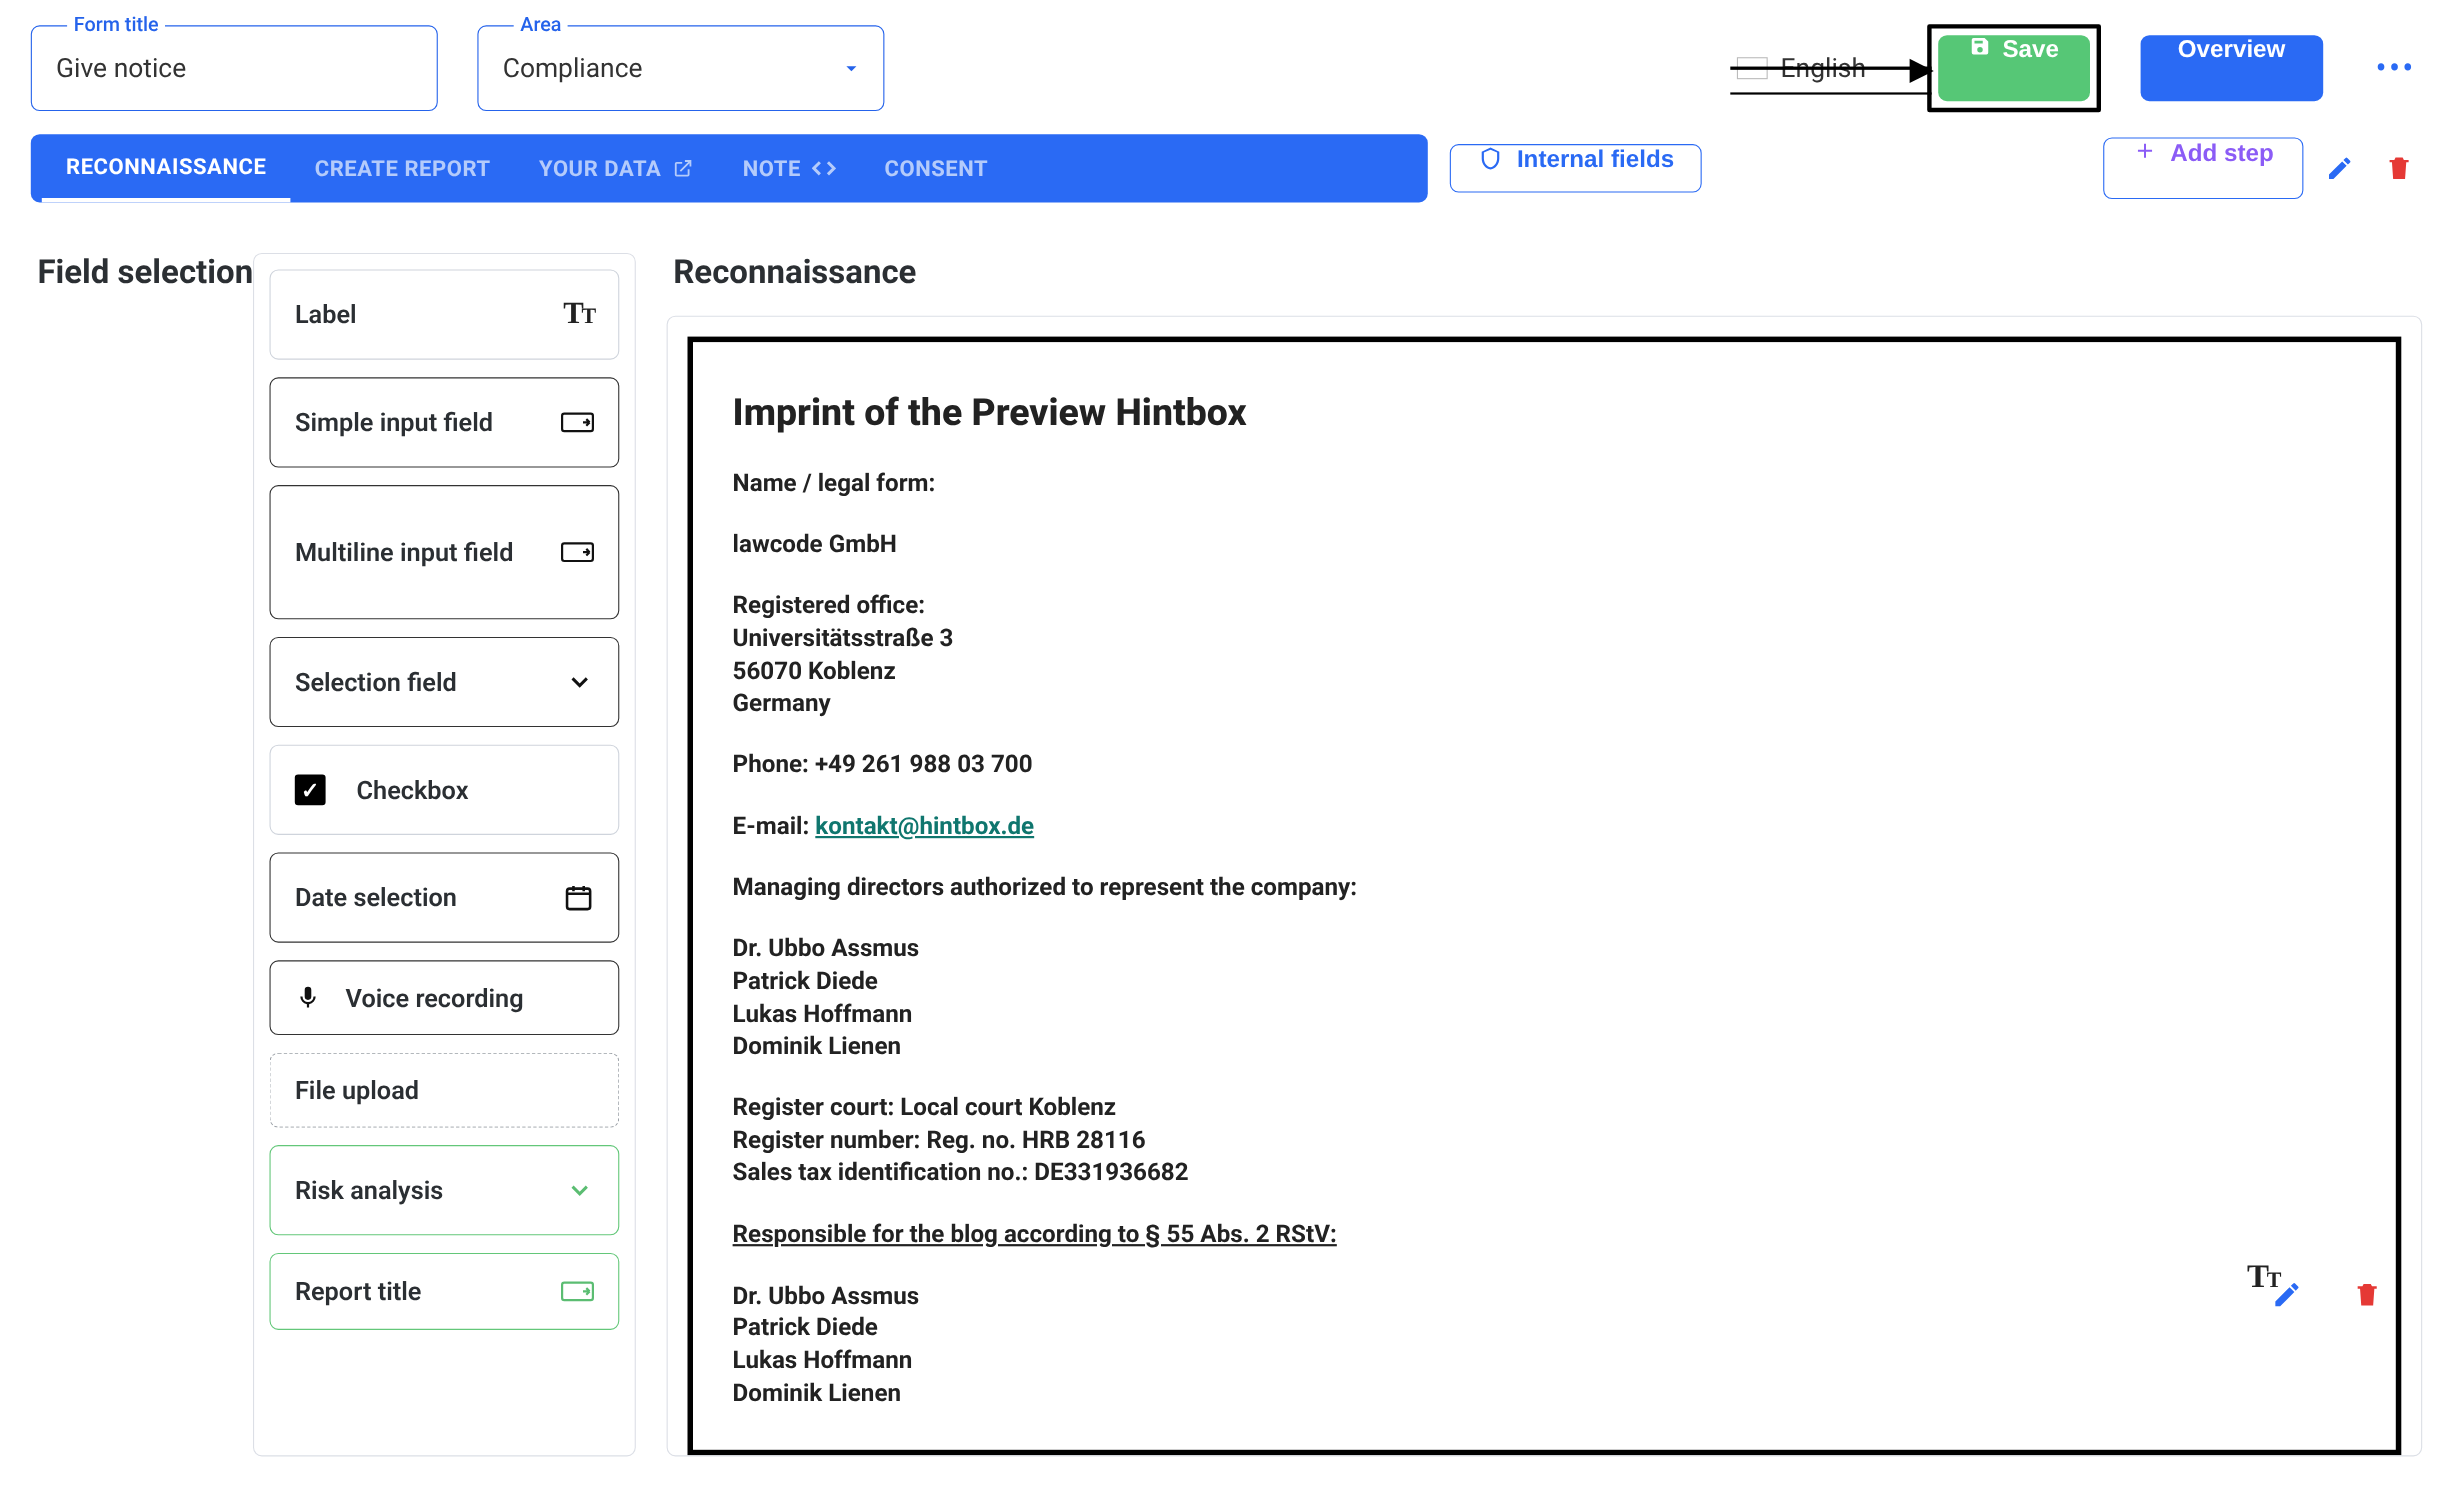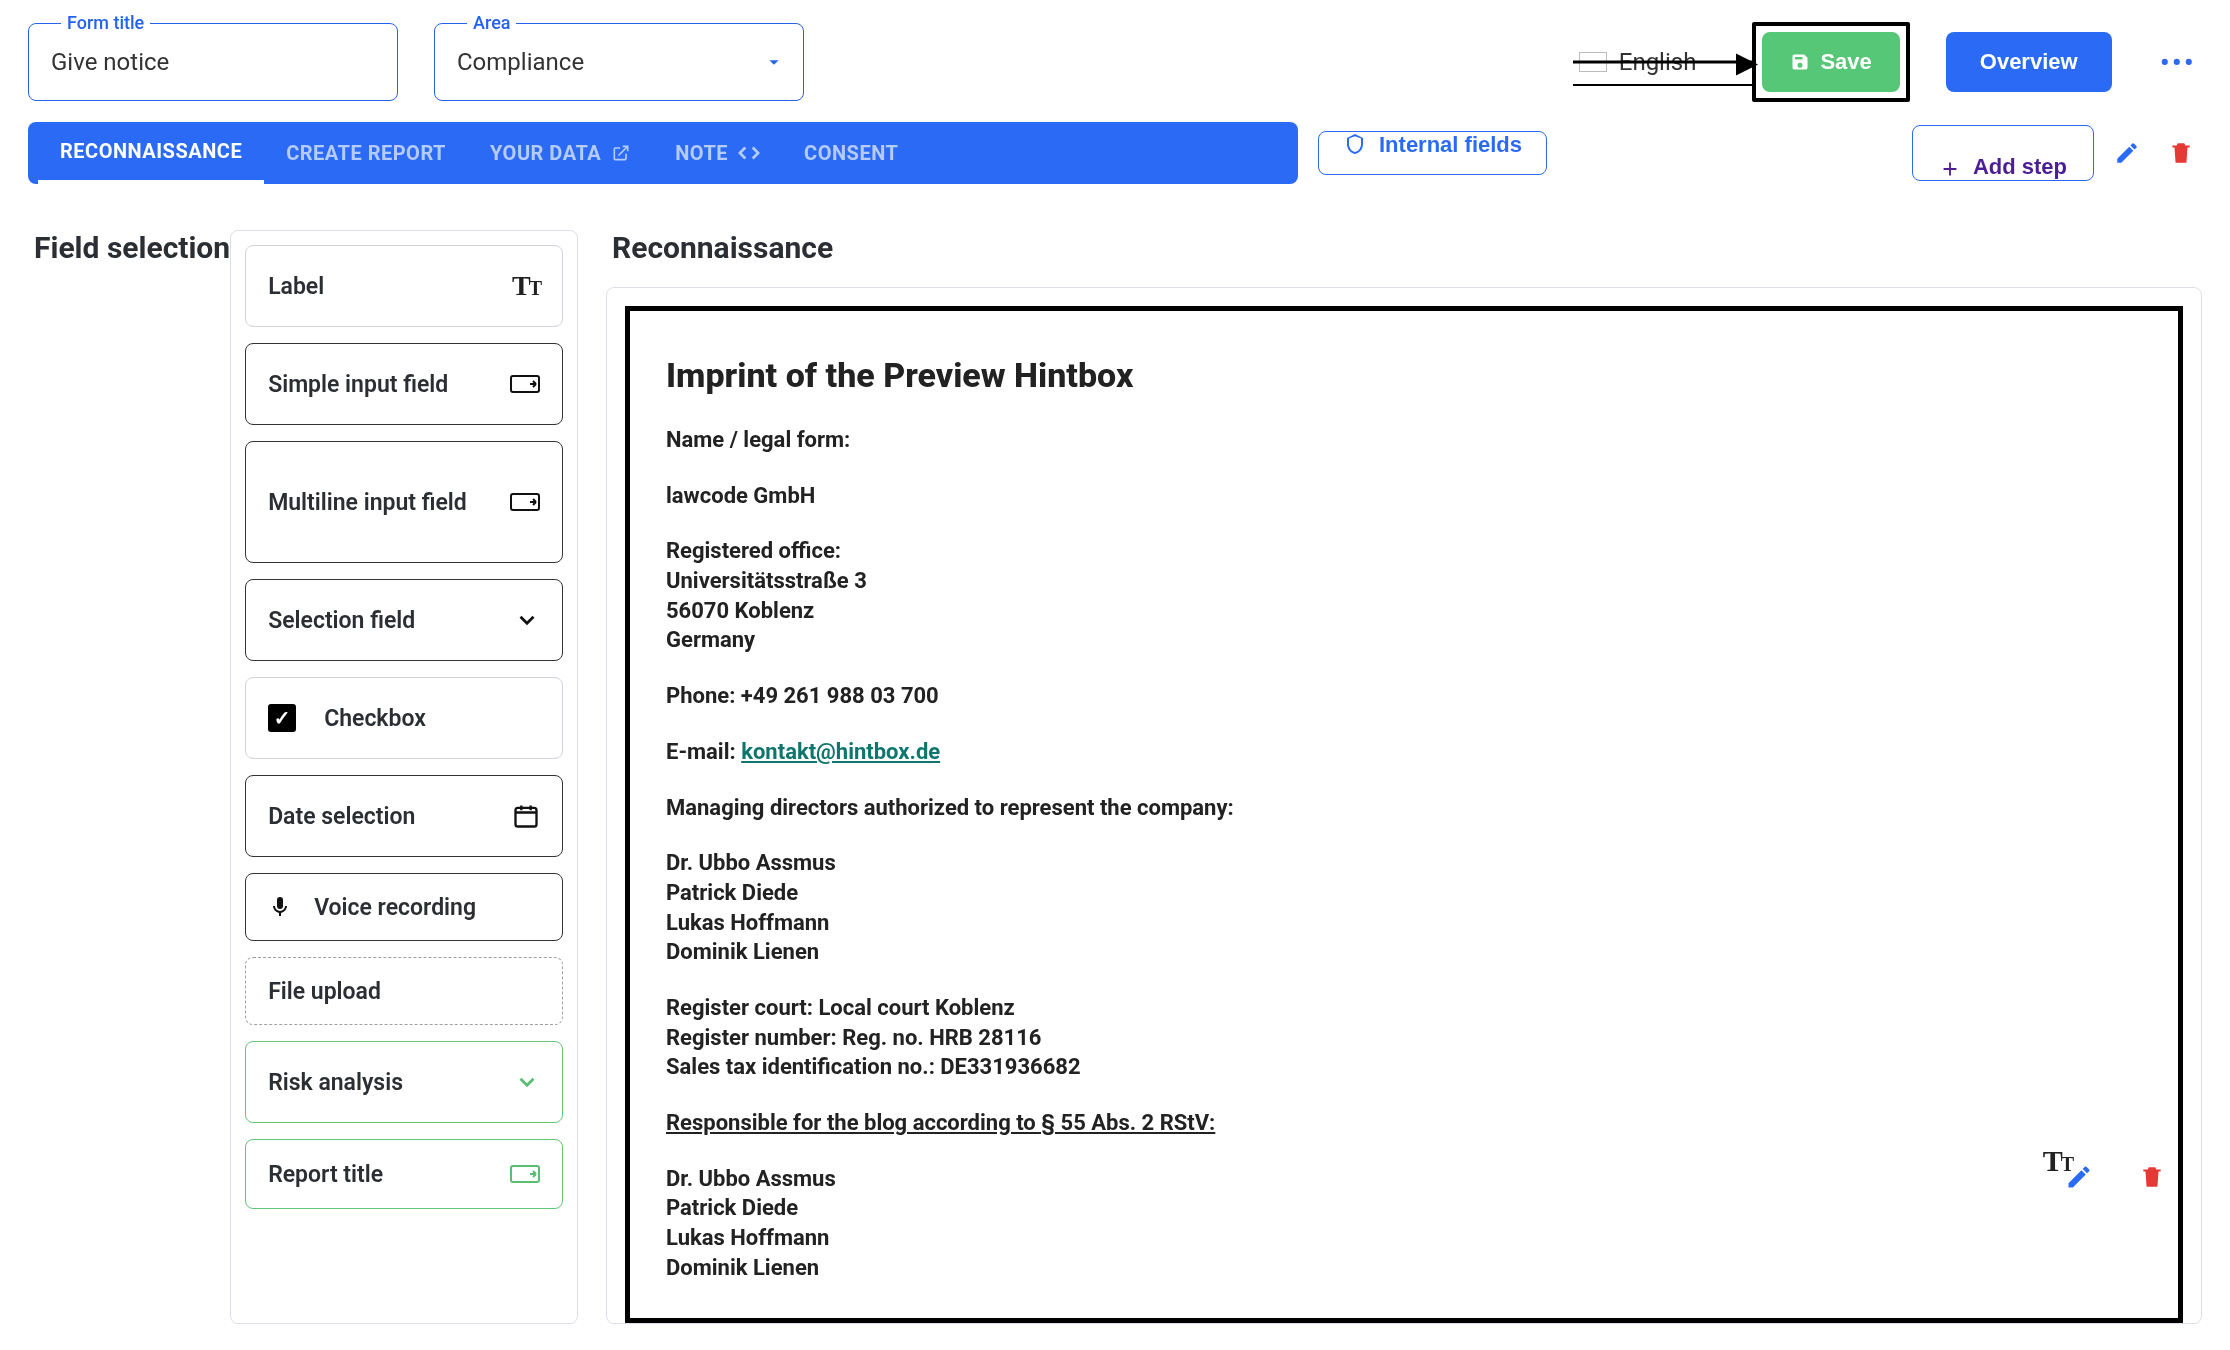--- a/index.html
+++ b/index.html
@@ -18,34 +18,34 @@
   .top-spacer { flex:1; }
 
   .lang-wrap { position:relative; display:flex; align-items:center; gap:12px; padding-right:20px; }
   .lang-flag { width:28px; height:20px; background: linear-gradient(#fff,#fff); border:1px solid #bbb; position:relative; overflow:hidden; }
   .lang-flag::before,.lang-flag::after{content:"";position:absolute;}
   .lang-text { font-size:24px; color:#333; }
   .arrow-annot { position:absolute; left:-6px; right:-40px; top:50%; height:0; border-top:3px solid #000; transform:translateY(-50%); }
   .arrow-annot::after{ content:""; position:absolute; right:-2px; top:-10px; border-left:22px solid #000; border-top:11px solid transparent; border-bottom:11px solid transparent; }
   .lang-underline{ position:absolute; left:-6px; right:-40px; bottom:-10px; border-top:2px solid #000; }
 
-  .btn { border-radius:8px; font-size:22px; font-weight:600; display:inline-flex; align-items:center; justify-content:center; gap:10px; height:60px; padding:0 28px; cursor:pointer; }
+  .btn { border-radius:8px; font-size:22px; font-weight:600; display:inline-flex; justify-content:center; gap:10px; height:60px; padding:0 28px; cursor:pointer; }
   .btn-save { background:#56c776; color:#fff; border:none; }
   .save-box { border:4px solid #000; padding:6px; border-radius:2px; }
   .btn-overview { background:#2a6af4; color:#fff; border:none; padding:0 34px; }
   .more-dots { color:#2a6af4; font-size:30px; letter-spacing:2px; padding:0 6px 0 12px; cursor:pointer; }
 
   
   .tabs-row { display:flex; align-items:center; padding:0 28px; gap:20px; }
   .tabs { background:#2a6af4; border-radius:8px; display:flex; align-items:center; height:62px; padding:0 10px; flex:0 0 auto; width:1270px; }
   .tab { color:rgba(255,255,255,0.65); font-size:20px; font-weight:700; letter-spacing:.5px; padding:0 22px; height:100%; display:flex; align-items:center; gap:10px; cursor:pointer; }
   .tab.active { color:#fff; border-bottom:4px solid #fff; }
   .internal-fields-btn { border:1.5px solid #2a6af4; color:#2a6af4; background:#fff; border-radius:8px; height:44px; padding:0 24px; display:flex; gap:12px; font-size:22px; font-weight:600; cursor:pointer; }
   .row-spacer { flex:1; }
-  .add-step-btn { border:1.5px solid #2a6af4; color:#4c1d95; background:#fff; border-radius:8px; height:56px; padding:0 26px; display:flex; align-items:flex-end; gap:12px; font-size:22px; font-weight:600; cursor:pointer; }
+  .add-step-btn { border:1.5px solid #2a6af4; color:#8b5cf6; background:#fff; border-radius:8px; height:56px; padding:0 26px; display:flex; align-items:flex-start; gap:12px; font-size:22px; font-weight:600; cursor:pointer; }
   .row-icon { width:34px; text-align:center; font-size:26px; cursor:pointer; }
   .icon-edit { color:#2a6af4; }
   .icon-delete { color:#e53935; }
 
   
   .main { display:flex; padding:46px 28px 0 28px; gap:28px; height:calc(100% - 210px); }
   .col-left { width:550px; display:flex; flex-direction:row; }
   .col-right { flex:1; display:flex; flex-direction:column; min-width:0; }
   .col-heading { font-size:30px; font-weight:700; color:#2b2f33; margin:0 0 22px 6px; }
 

